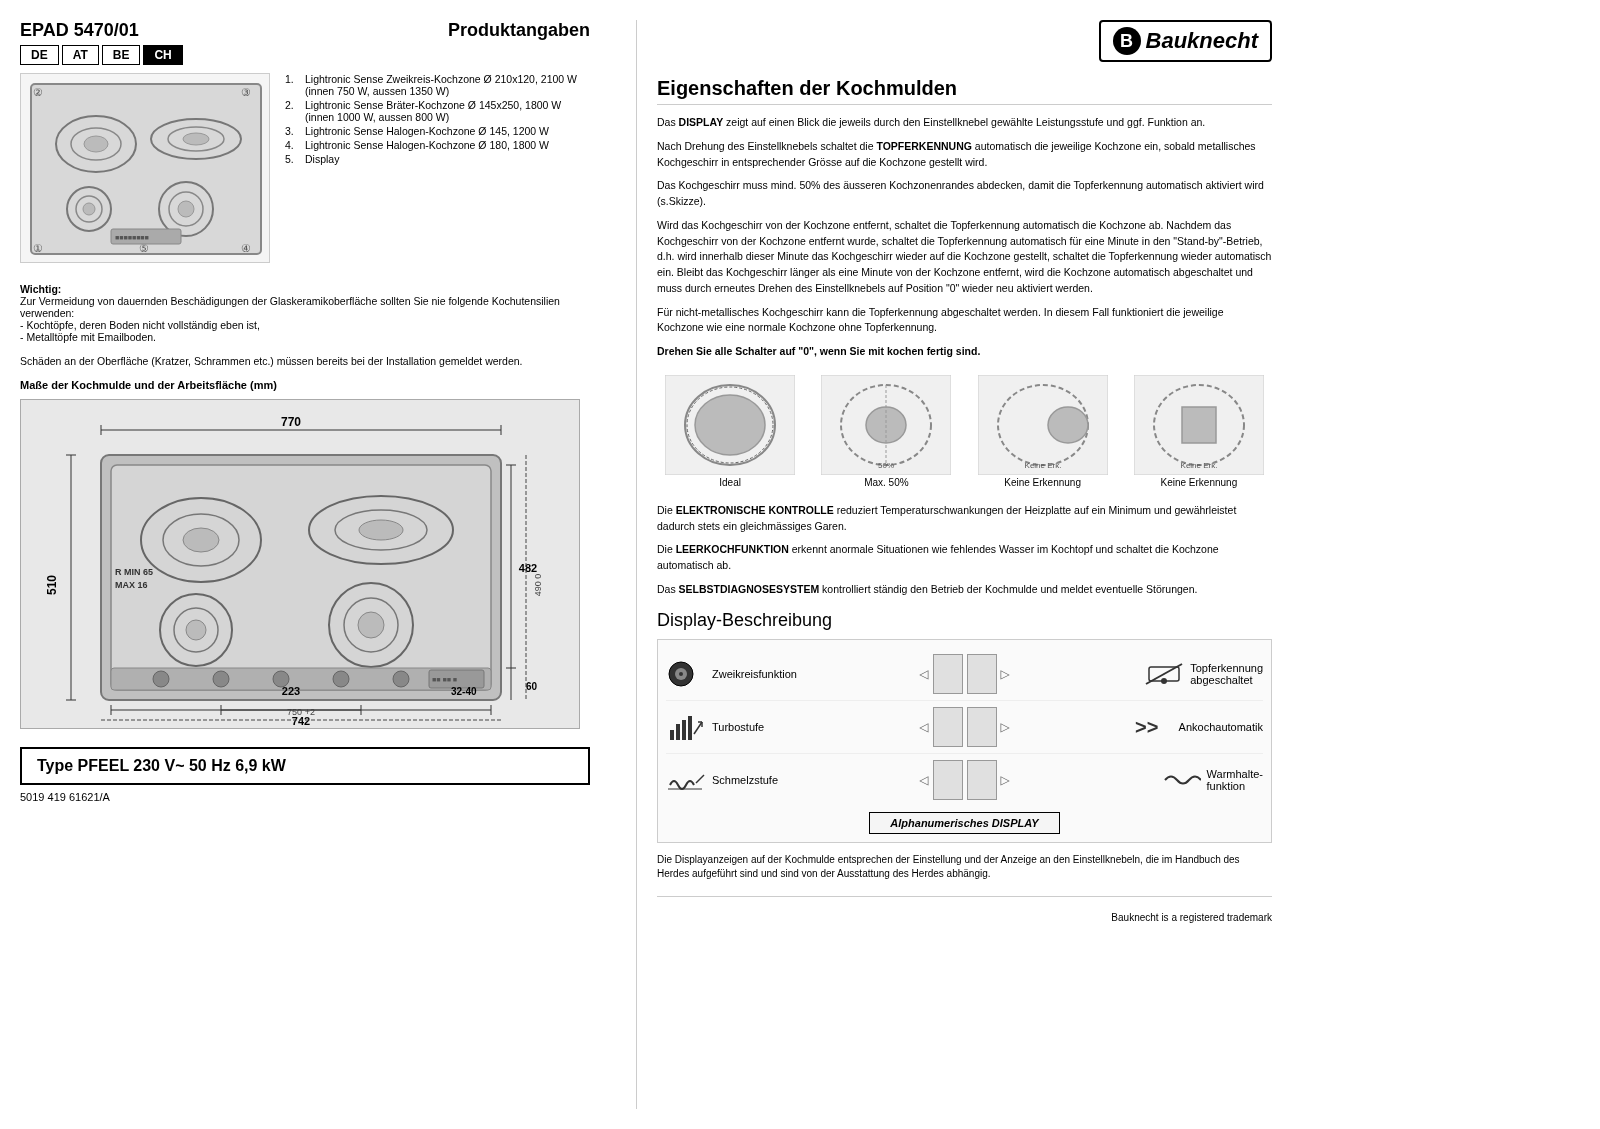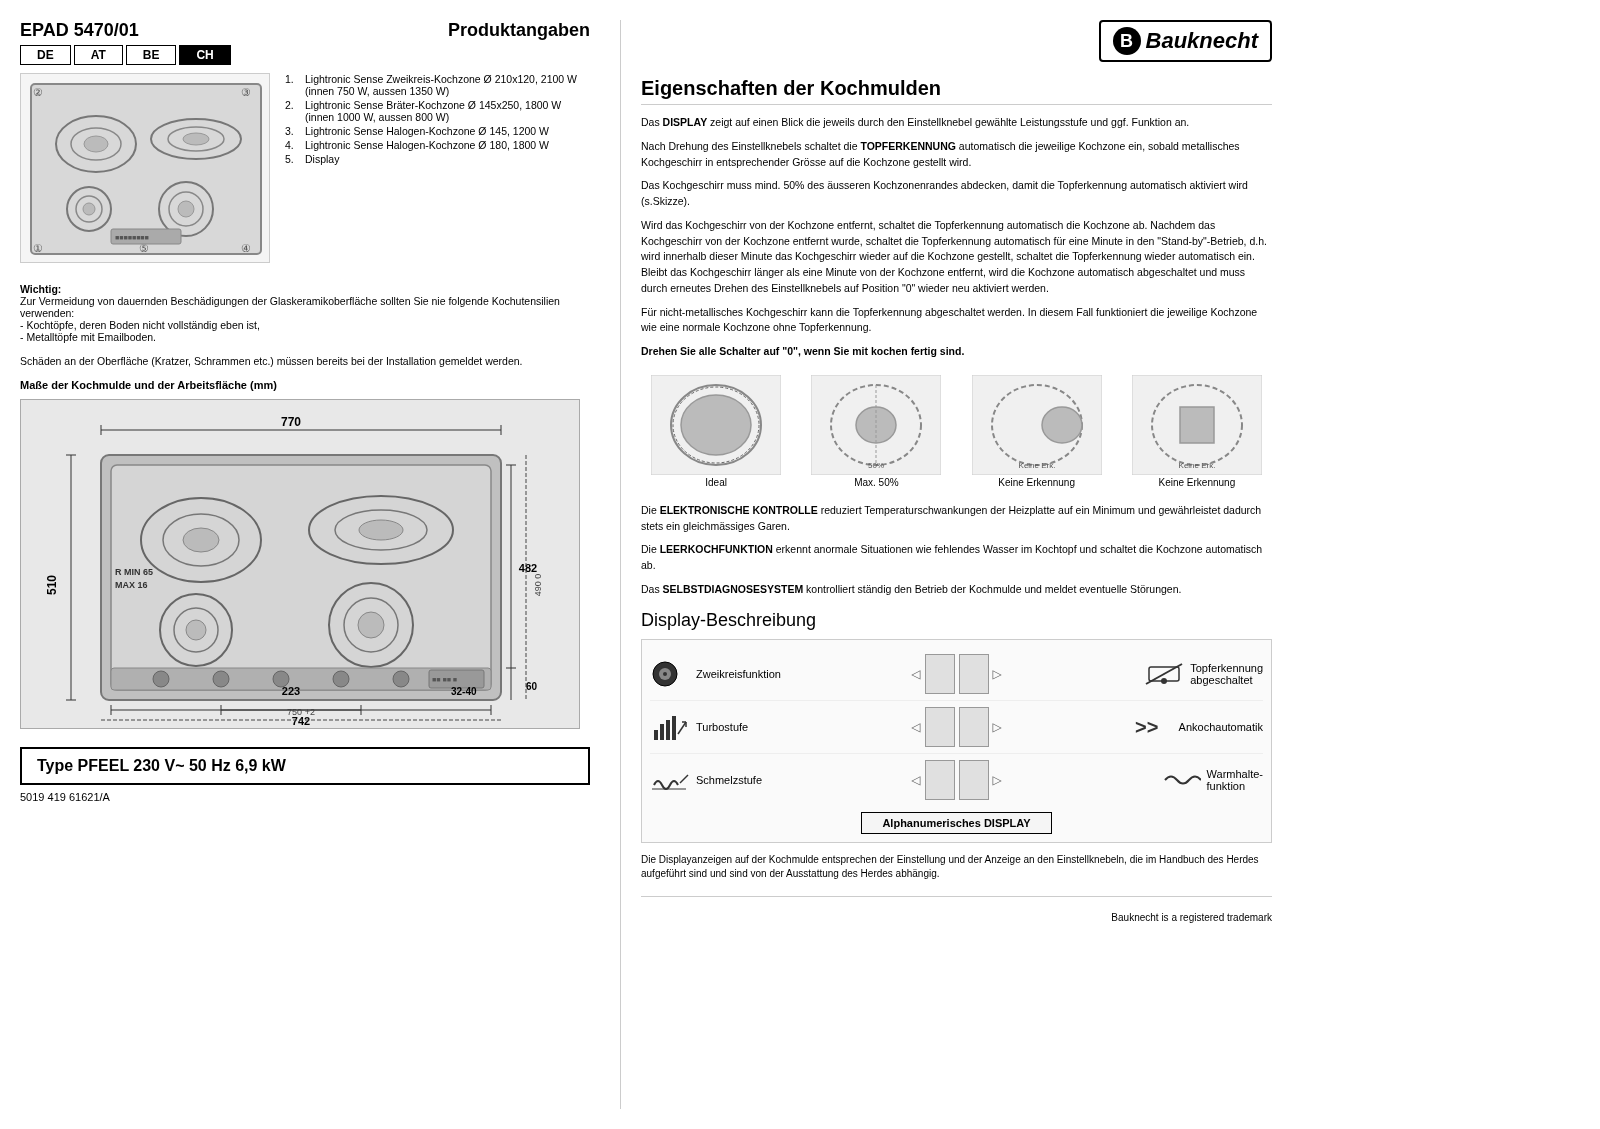--- a/index.html
+++ b/index.html
@@ -9,21 +9,21 @@
       background: #fff;
       color: #000;
       width: 1600px;
       min-height: 1129px;
     }
     .page {
       display: flex;
       width: 1292px;
       min-height: 1129px;
       padding: 20px;
-      gap: 20px;
+      gap: 36px;
     }
     .left-column {
       width: 580px;
       flex-shrink: 0;
       padding-right: 10px;
     }
     .right-column {
       flex: 1;
       border-left: 1px solid #ccc;
       padding-left: 20px;
@@ -46,21 +46,21 @@
       align-items: flex-start;
       margin-bottom: 8px;
     }
     .lang-badges {
       display: flex;
       gap: 3px;
       margin-top: 4px;
     }
     .lang-badge {
       border: 1.5px solid #000;
-      padding: 2px 16px;
+      padding: 2px 10px;
       font-size: 12px;
       font-weight: bold;
     }
     .lang-badge.active {
       background: #000;
       color: #fff;
     }
     
     .product-diagram {
       border: 1px solid #ccc;
@@ -244,20 +244,21 @@
     }
     .display-rows-container {
       border: 1px solid #ccc;
       padding: 8px;
       background: #fafafa;
     }
     .alphanumeric-label-row {
       display: flex;
       justify-content: center;
       margin-top: 6px;
+      font-style: italic;
     }
   </style>
 </head>
 <body>
 
 <div class="page">
 
   <div class="left-column">
     <div class="header-row">
       <div>

